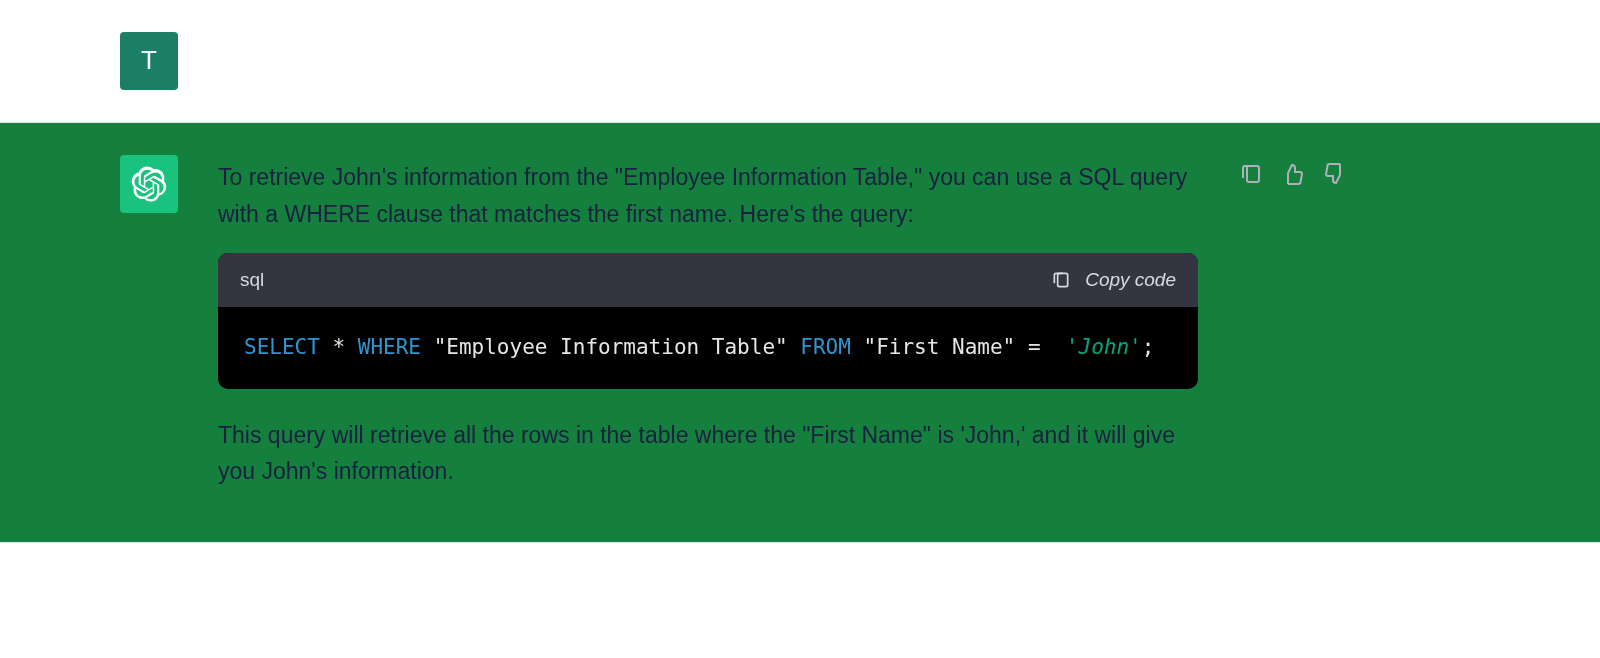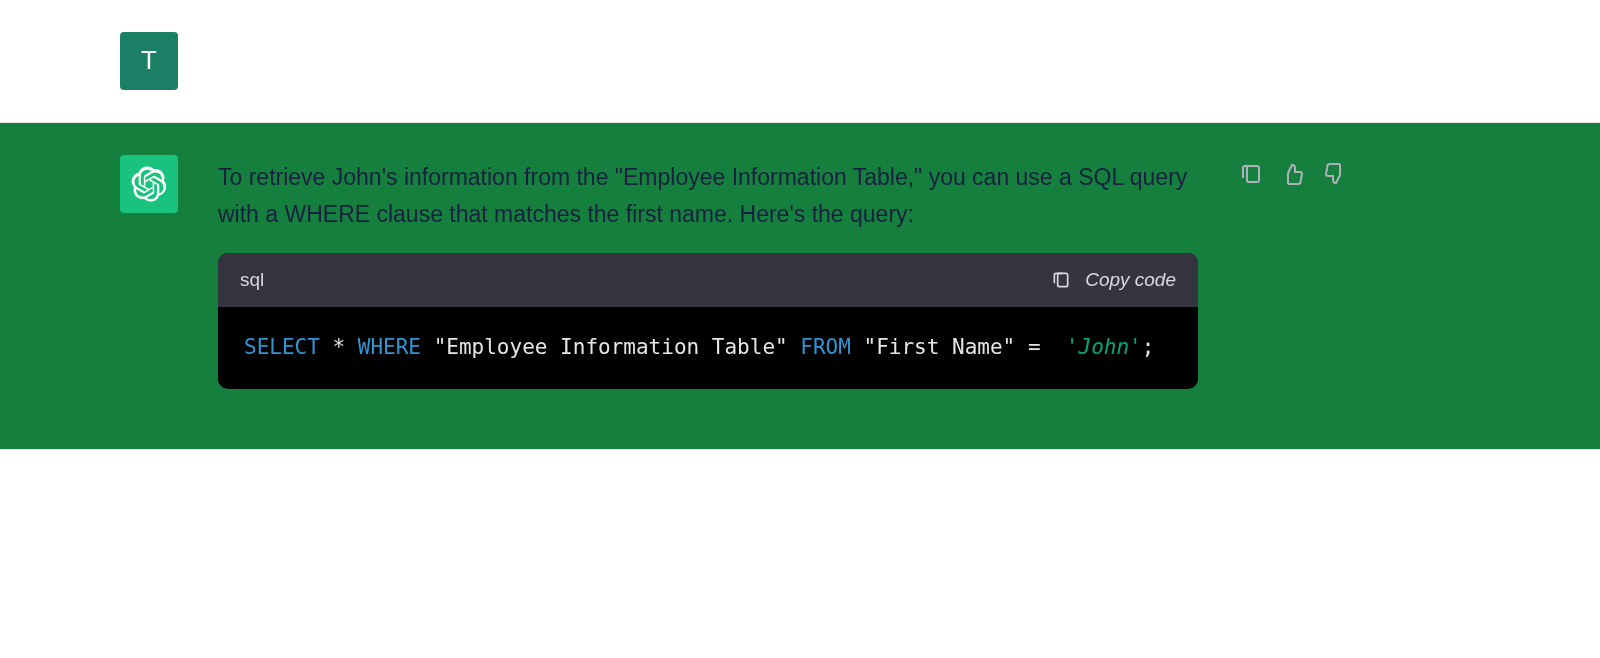--- a/index.html
+++ b/index.html
@@ -106,20 +106,21 @@
             <svg viewBox="0 0 24 24" fill="none" stroke-width="2">
               <rect x="8" y="4" width="12" height="16" rx="2"></rect>
               <path d="M4 16V6a2 2 0 0 1 2-2h8"></path>
             </svg>
             <span>Copy code</span>
           </span>
         </div>
         <div class="code-body"><span class="tok-keyword">SELECT</span><span> * </span><span class="tok-keyword">WHERE</span><span> "Employee Information Table" </span><span class="tok-keyword">FROM</span><span> "First Name" </span><span class="tok-punct">=</span><span>  </span><span class="tok-string">'John'</span><span class="tok-punct">;</span></div>
       </div>
 
+      <p>This query will retrieve all the rows in the table where the "First Name" is 'John,' and it will give you John's information.</p>
     </div>
 
     <div class="actions">
       <span class="ic">
         <svg viewBox="0 0 24 24" fill="none" stroke-width="2">
           <rect x="8" y="4" width="12" height="16" rx="2"></rect>
           <path d="M4 16V6a2 2 0 0 1 2-2h8"></path>
         </svg>
       </span>
       <span class="ic">

